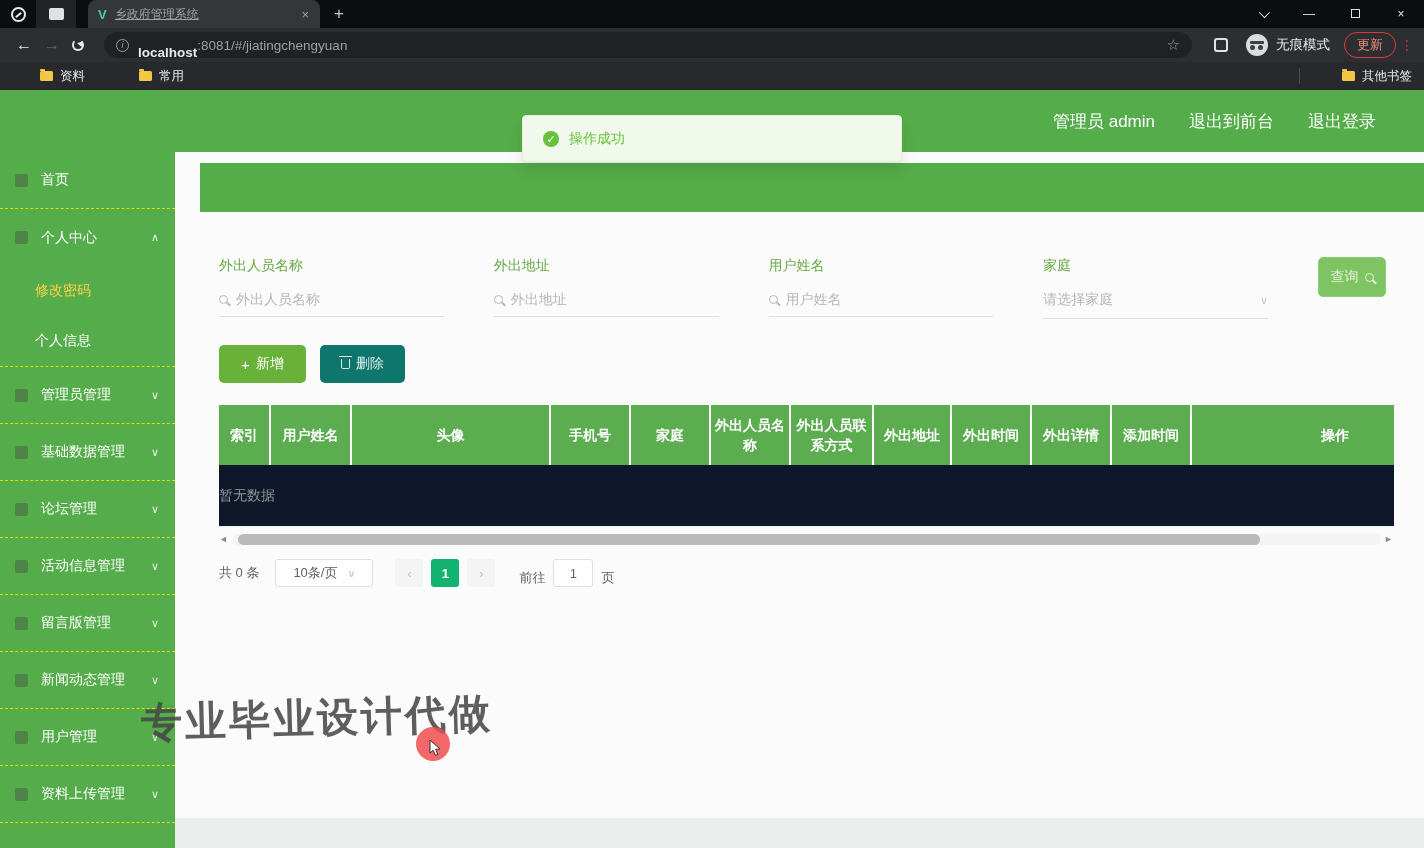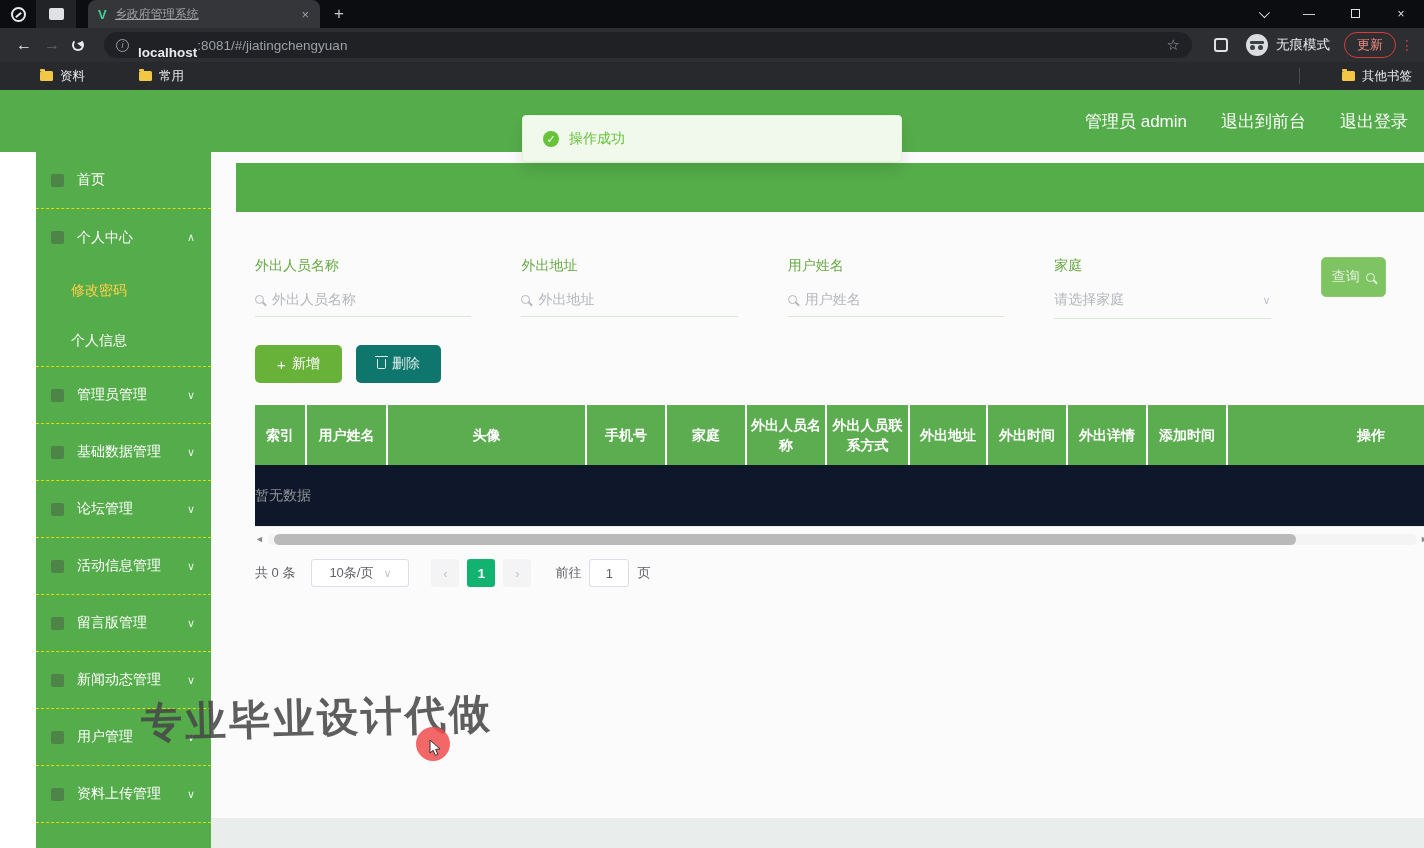--- a/index.html
+++ b/index.html
@@ -45,30 +45,30 @@
   .kebab { color:#d93b3b; font-size:14px; letter-spacing:0; margin-left:4px; }
 
   .bookmarks { height:28px; background:#28292c; display:flex; align-items:center; padding:0 12px; }
   .folder { width:13px; height:10px; background:#f2c744; border-radius:1.5px; position:relative; margin-right:7px; }
   .folder::before { content:""; position:absolute; top:-2px; left:0; width:5px; height:2px; background:#f2c744; border-radius:1px 1px 0 0; }
   .bm-item { display:flex; align-items:center; color:#e8eaed; font-size:12.5px; margin-right:26px;padding-left:28px; }
   .bm-spacer { flex:1; }
   .bm-divider { width:1px; height:16px; background:#4a4b4e; margin-right:14px; }
 
   
-  .app-header { height:62px; background:#55ac4a; display:flex; align-items:center; justify-content:flex-end; gap:34px; padding-right:16px; position:relative; }
+  .app-header { height:62px; background:#55ac4a; display:flex; align-items:center; justify-content:flex-end; gap:34px; padding-right:48px; position:relative; }
   .hdr-link { color:#fff; font-size:17px; white-space:nowrap; }
 
   
   .toast { position:absolute; left:50%; transform:translateX(-50%); top:115px; width:380px; height:47px; background:#f0f9eb; border:1px solid #e4f2da; border-radius:4px; display:flex; align-items:center; padding-left:20px; gap:10px; z-index:60; box-shadow:0 8px 14px rgba(0,0,0,0.10); }
   .toast-check { width:16px; height:16px; border-radius:50%; background:#67c23a; color:#fff; font-size:11px; line-height:16px; text-align:center; }
   .toast-msg { color:#67c23a; font-size:14px; }
 
   
-  .app-body { display:flex; height:696px;padding-left:36px; }
+  .app-body { display:flex; height:696px; }
   .sidebar { width:175px; background:#55ac4a; flex-shrink:0; }
   .sb-item { height:57px; display:flex; align-items:center; padding:0 16px 0 15px; border-bottom:1px dashed #dce000; }
   .sb-item.noborder { border-bottom:none; }
   .sb-ic { width:13px; height:13px; background:rgba(70,85,70,0.45); border-radius:2px; margin-right:13px; flex-shrink:0; }
   .sb-label { color:#fff; font-size:14px; flex:1; white-space:nowrap; }
   .sb-arrow { color:rgba(255,255,255,0.85); font-size:11px; }
   .sb-group { border-bottom:1px dashed #dce000; }
   .sb-sub { height:50px; display:flex; align-items:center; padding-left:35px; color:#fff; font-size:14px; }
   .sb-sub.active { color:#ffd04b; }
 
@@ -106,21 +106,21 @@
   .hscroll { width:1175px; height:14px; display:flex; align-items:center; margin-top:5px; }
   .hs-arrow { color:#8a8a8a; font-size:9px; width:10px; flex-shrink:0; }
   .hs-track { flex:1; height:11px; margin:0 3px; border-radius:6px; background:#f4f4f4; position:relative; }
   .hs-thumb { position:absolute; left:0.5%; top:0; height:11px; width:89%; border-radius:6px; background:#b9b9b9; }
 
   .pager { display:flex; align-items:center; margin-top:13px; font-size:13px; color:#606266; }
   .pg-total { margin-right:16px; }
   .pg-size { width:98px; height:28px; border:1px solid #dcdfe6; border-radius:3px; background:#fff; display:flex; align-items:center; justify-content:center; gap:10px; margin-right:22px; }
   .pg-btn { width:28px; height:28px; border-radius:3px; background:#f4f4f5; color:#c0c4cc; display:flex; align-items:center; justify-content:center; font-size:13px; margin-right:8px; }
   .pg-page { width:28px; height:28px; border-radius:3px; background:#12b371; color:#fff; display:flex; align-items:center; justify-content:center; font-size:13px; font-weight:bold; margin-right:8px; }
-  .pg-goto { margin-left:16px; display:flex; align-items:center; gap:8px; }
+  .pg-goto { margin-left:16px; display:flex; align-items:flex-end; gap:8px; }
   .pg-input { width:40px; height:28px; border:1px solid #dcdfe6; border-radius:3px; text-align:center; font-size:13px; color:#606266; outline:none; font-family:inherit; }
 
   .footer-strip { position:absolute; left:0; right:0; bottom:0; height:30px; background:#e9edeb; }
 
   
   .watermark { position:absolute; left:141px; top:691px; font-size:41px; font-weight:800; color:rgba(72,72,72,0.88); letter-spacing:3px; transform:rotate(-1.6deg); z-index:50; white-space:nowrap; }
   .cursor-dot { position:absolute; left:416px; top:727px; width:34px; height:34px; border-radius:50%; background:rgba(240,77,77,0.85); z-index:55; }
   .cursor-dot svg { position:absolute; left:13px; top:13px; }
 </style>
 </head>

